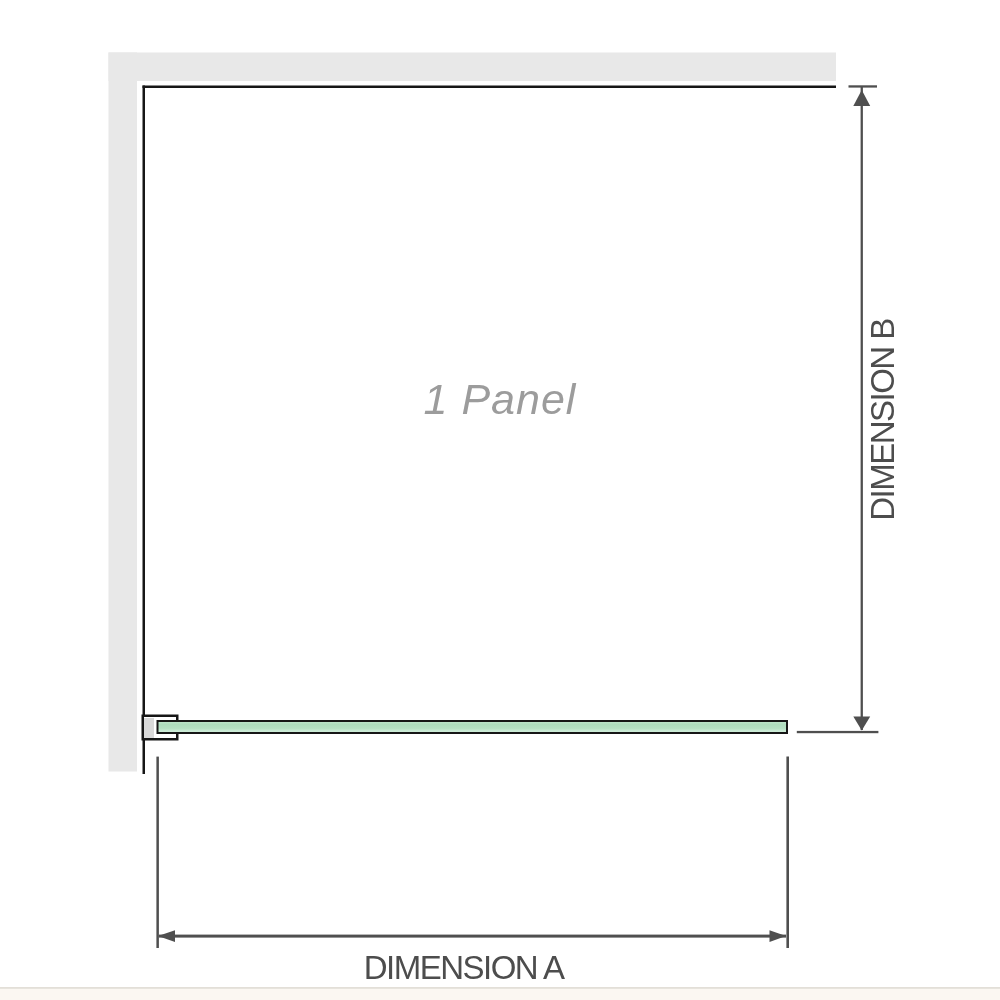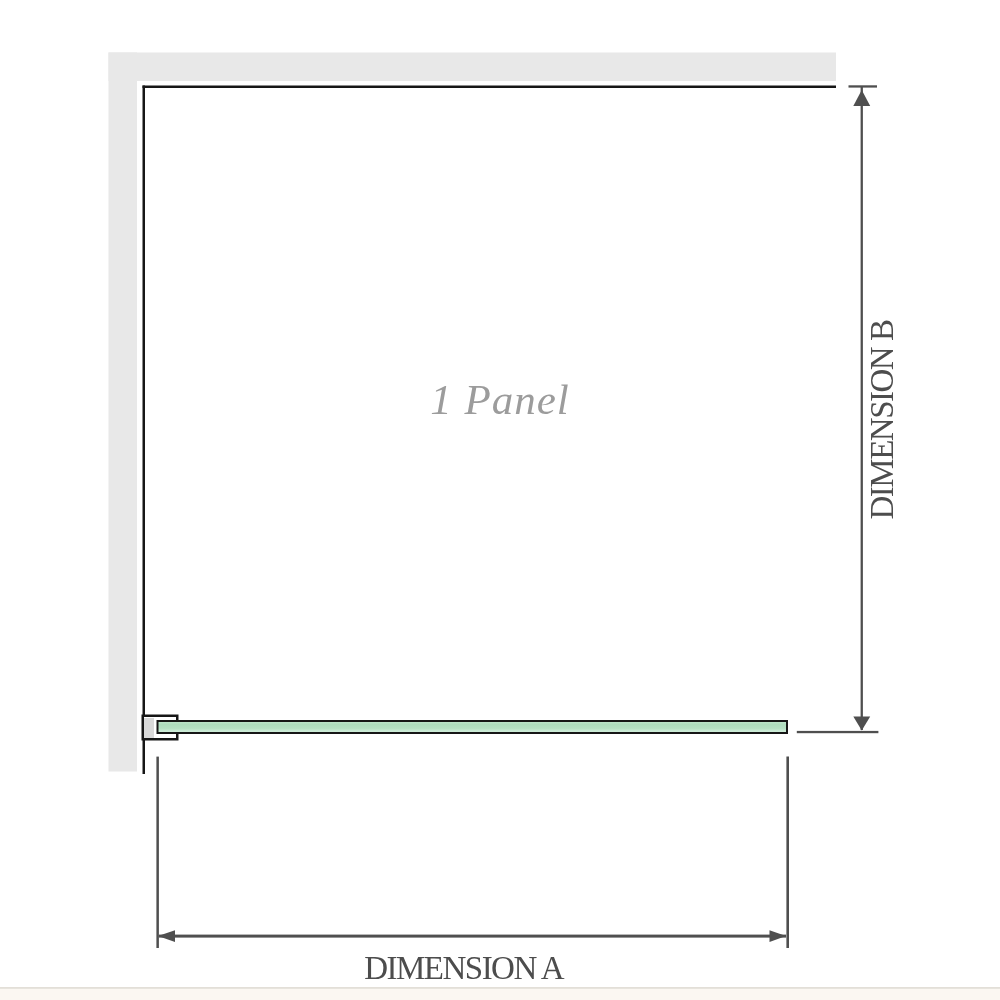--- a/index.html
+++ b/index.html
@@ -1,17 +1,17 @@
 <!DOCTYPE html>
 <html><head>
 <meta charset="utf-8">
 <style>
   html,body{margin:0;padding:0;background:#ffffff;}
   .page{position:relative;width:1000px;height:1000px;background:#ffffff;overflow:hidden;
-        font-family:Liberation Serif, serif;}
+        font-family:Liberation Sans, sans-serif;}
 </style>
 </head>
 <body>
 <div class="page">
 <svg width="1000" height="1000" viewBox="0 0 1000 1000" xmlns="http://www.w3.org/2000/svg">
   <defs>
     <linearGradient id="glassGrad" x1="0" y1="0" x2="0" y2="1">
       <stop offset="0" stop-color="#c2e6ce"></stop>
       <stop offset="0.3" stop-color="#aedcbd"></stop>
       <stop offset="0.62" stop-color="#b6e0c4"></stop>

